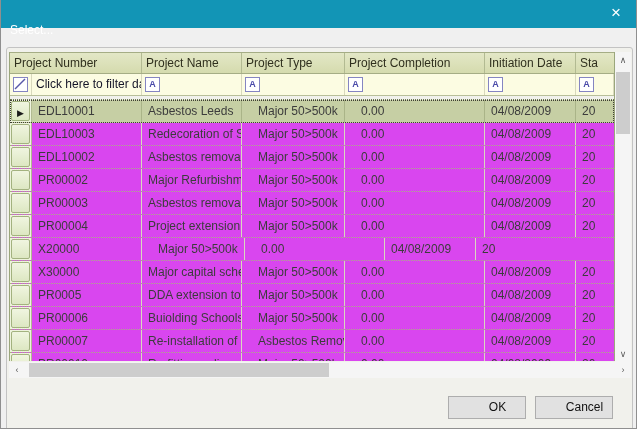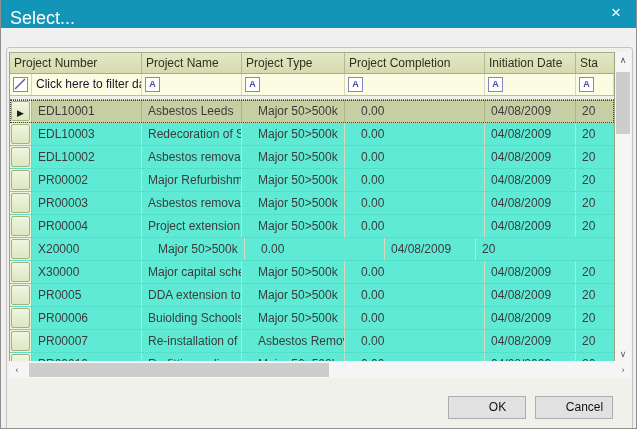--- a/index.html
+++ b/index.html
@@ -1,21 +1,21 @@
 <!DOCTYPE html>
 <html><head>
 <meta charset="utf-8">
 <style>
   * { margin:0; padding:0; box-sizing:border-box; }
   html,body { width:637px; height:429px; font-family:"Liberation Sans", sans-serif; }
   .window { position:relative; width:637px; height:429px; background:#f0f0f0;
             border:1px solid #8f8f8f; border-top:none; overflow:hidden; }
   
   .titlebar { position:absolute; left:-1px; top:0; width:637px; height:28px; background:#1295b6; }
-  .titlebar .title { position:absolute; left:10px; top:4px; line-height:28px; font-size:18px; color:#ffffff; }
+  .titlebar .title { position:absolute; left:10px; top:16px; line-height:28px; font-size:12px; color:#ffffff; }
   .titlebar .close { position:absolute; right:6px; top:0; width:30px; height:28px; line-height:26px;
                      text-align:center; color:#ffffff; font-size:17px; cursor:default; }
   
   .panel { position:absolute; left:5px; top:47px; width:627px; height:397px;
            background:#f1f1ec; border:1px solid #c3c3c3; border-radius:3px; }
   .grid { position:absolute; left:2px; top:4px; width:606px;
           border-left:1px solid #9aa67c; border-right:1px solid #9aa67c; }
   .gridrow { display:flex; }
   
   .wsel{width:22px;} .w0{width:110px;} .w1{width:100px;} .w2{width:103px;}
@@ -34,21 +34,21 @@
   .fprompt { padding-left:4px; }
   .iconbox { display:inline-block; width:15px; height:15px; margin:3px 0 0 3px; background:#ffffff;
              border:1px solid #8585c2; text-align:center; line-height:13px; font-size:9px; font-weight:bold;
              color:#4848a8; vertical-align:top; }
   .slashbox { position:relative; }
   .slashbox svg { position:absolute; left:-1px; top:-1px; }
   
   .gap { height:4px; background:#f1f1ec; border-bottom:1px dotted #6f7a52; }
   
   .rows { background:#ffffff; }
-  .row { display:flex; height:23px; background:#5eead4; border-bottom:1px dotted #a9b183; }
+  .row { display:flex; height:23px; background:#d946ef; border-bottom:1px dotted #a9b183; }
   .row .cell { font-size:12px; color:#3c3c3c; line-height:22px; padding-left:6px;
                border-right:1px solid #d9d9bd; overflow:hidden; white-space:nowrap; }
   .row .cell.w2, .row .cell.w3 { padding-left:16px; }
   .row .cell:last-child { border-right:none; }
   .sel { width:22px; background:#eef3dd; border-right:1px solid #b2ba92; padding:1px; }
   .sel .pad { width:100%; height:100%; border:1px solid #a3b27f; border-radius:2px;
               background:linear-gradient(#f0f5e0,#dde7c2); text-align:center; }
   .marker { display:none; font-size:9px; color:#1a1a1a; line-height:18px; }
   .row.selected { background:#c6cfa4; outline:1px dotted #3f3f33; outline-offset:-1px; }
   .row.selected .cell { border-right-color:#aab488; }

